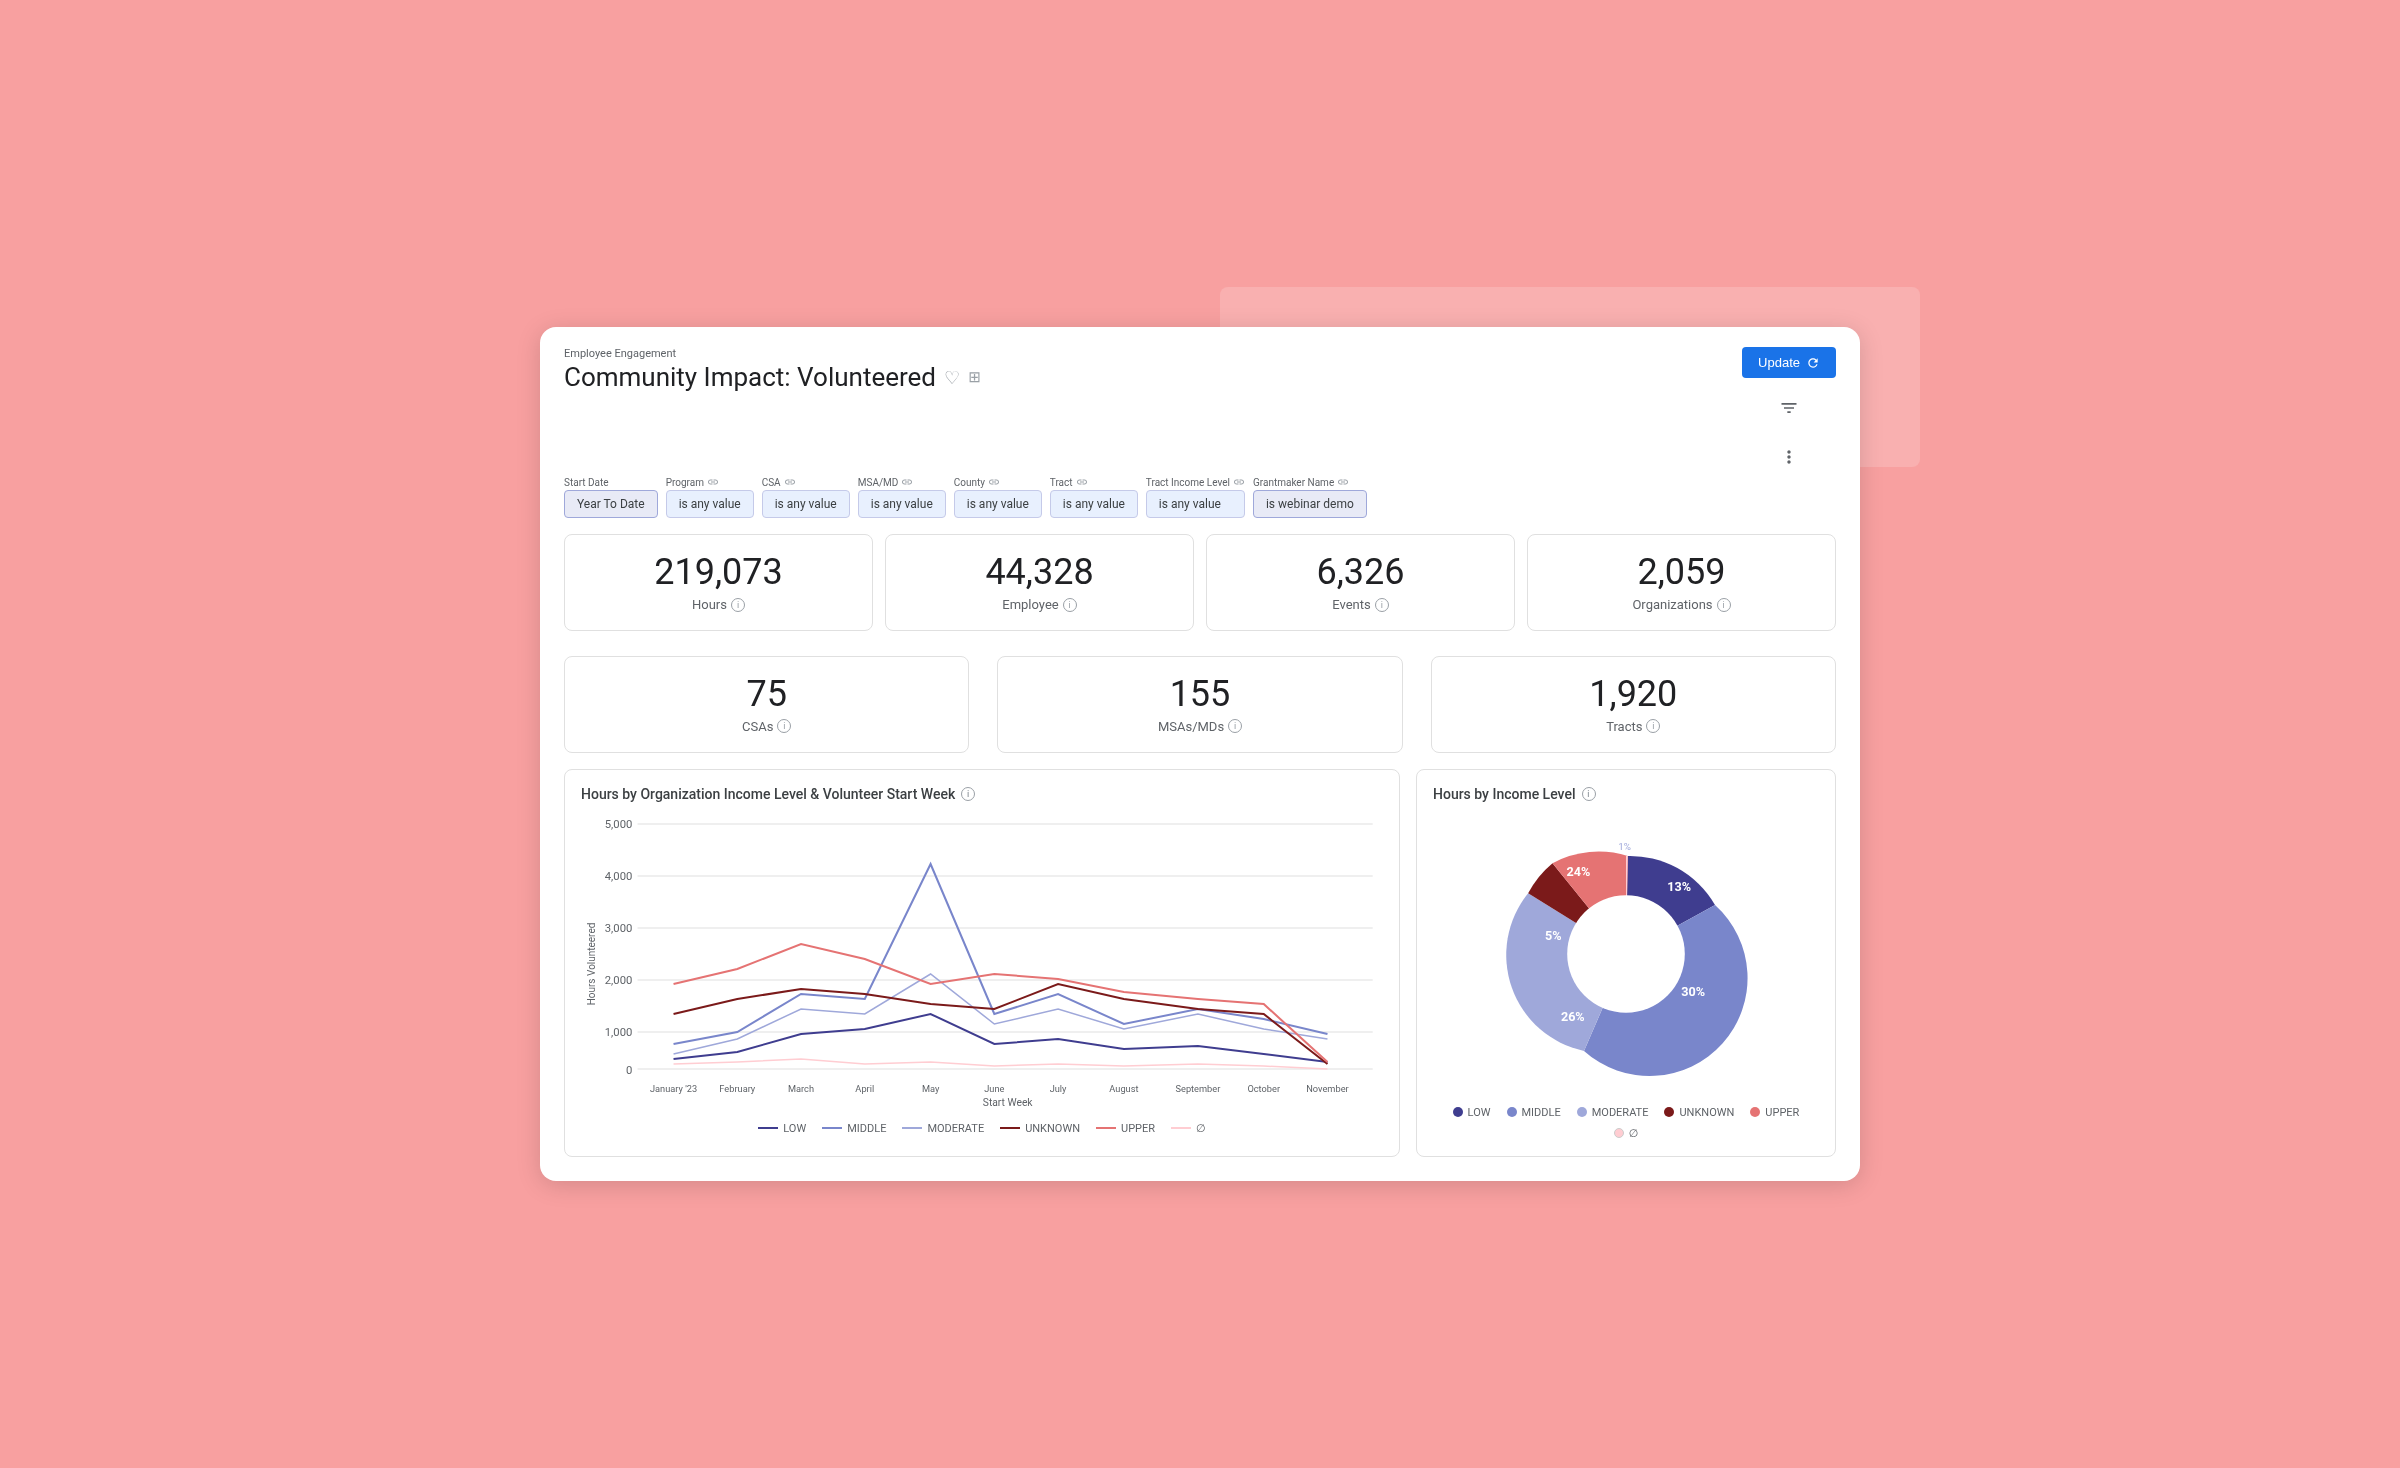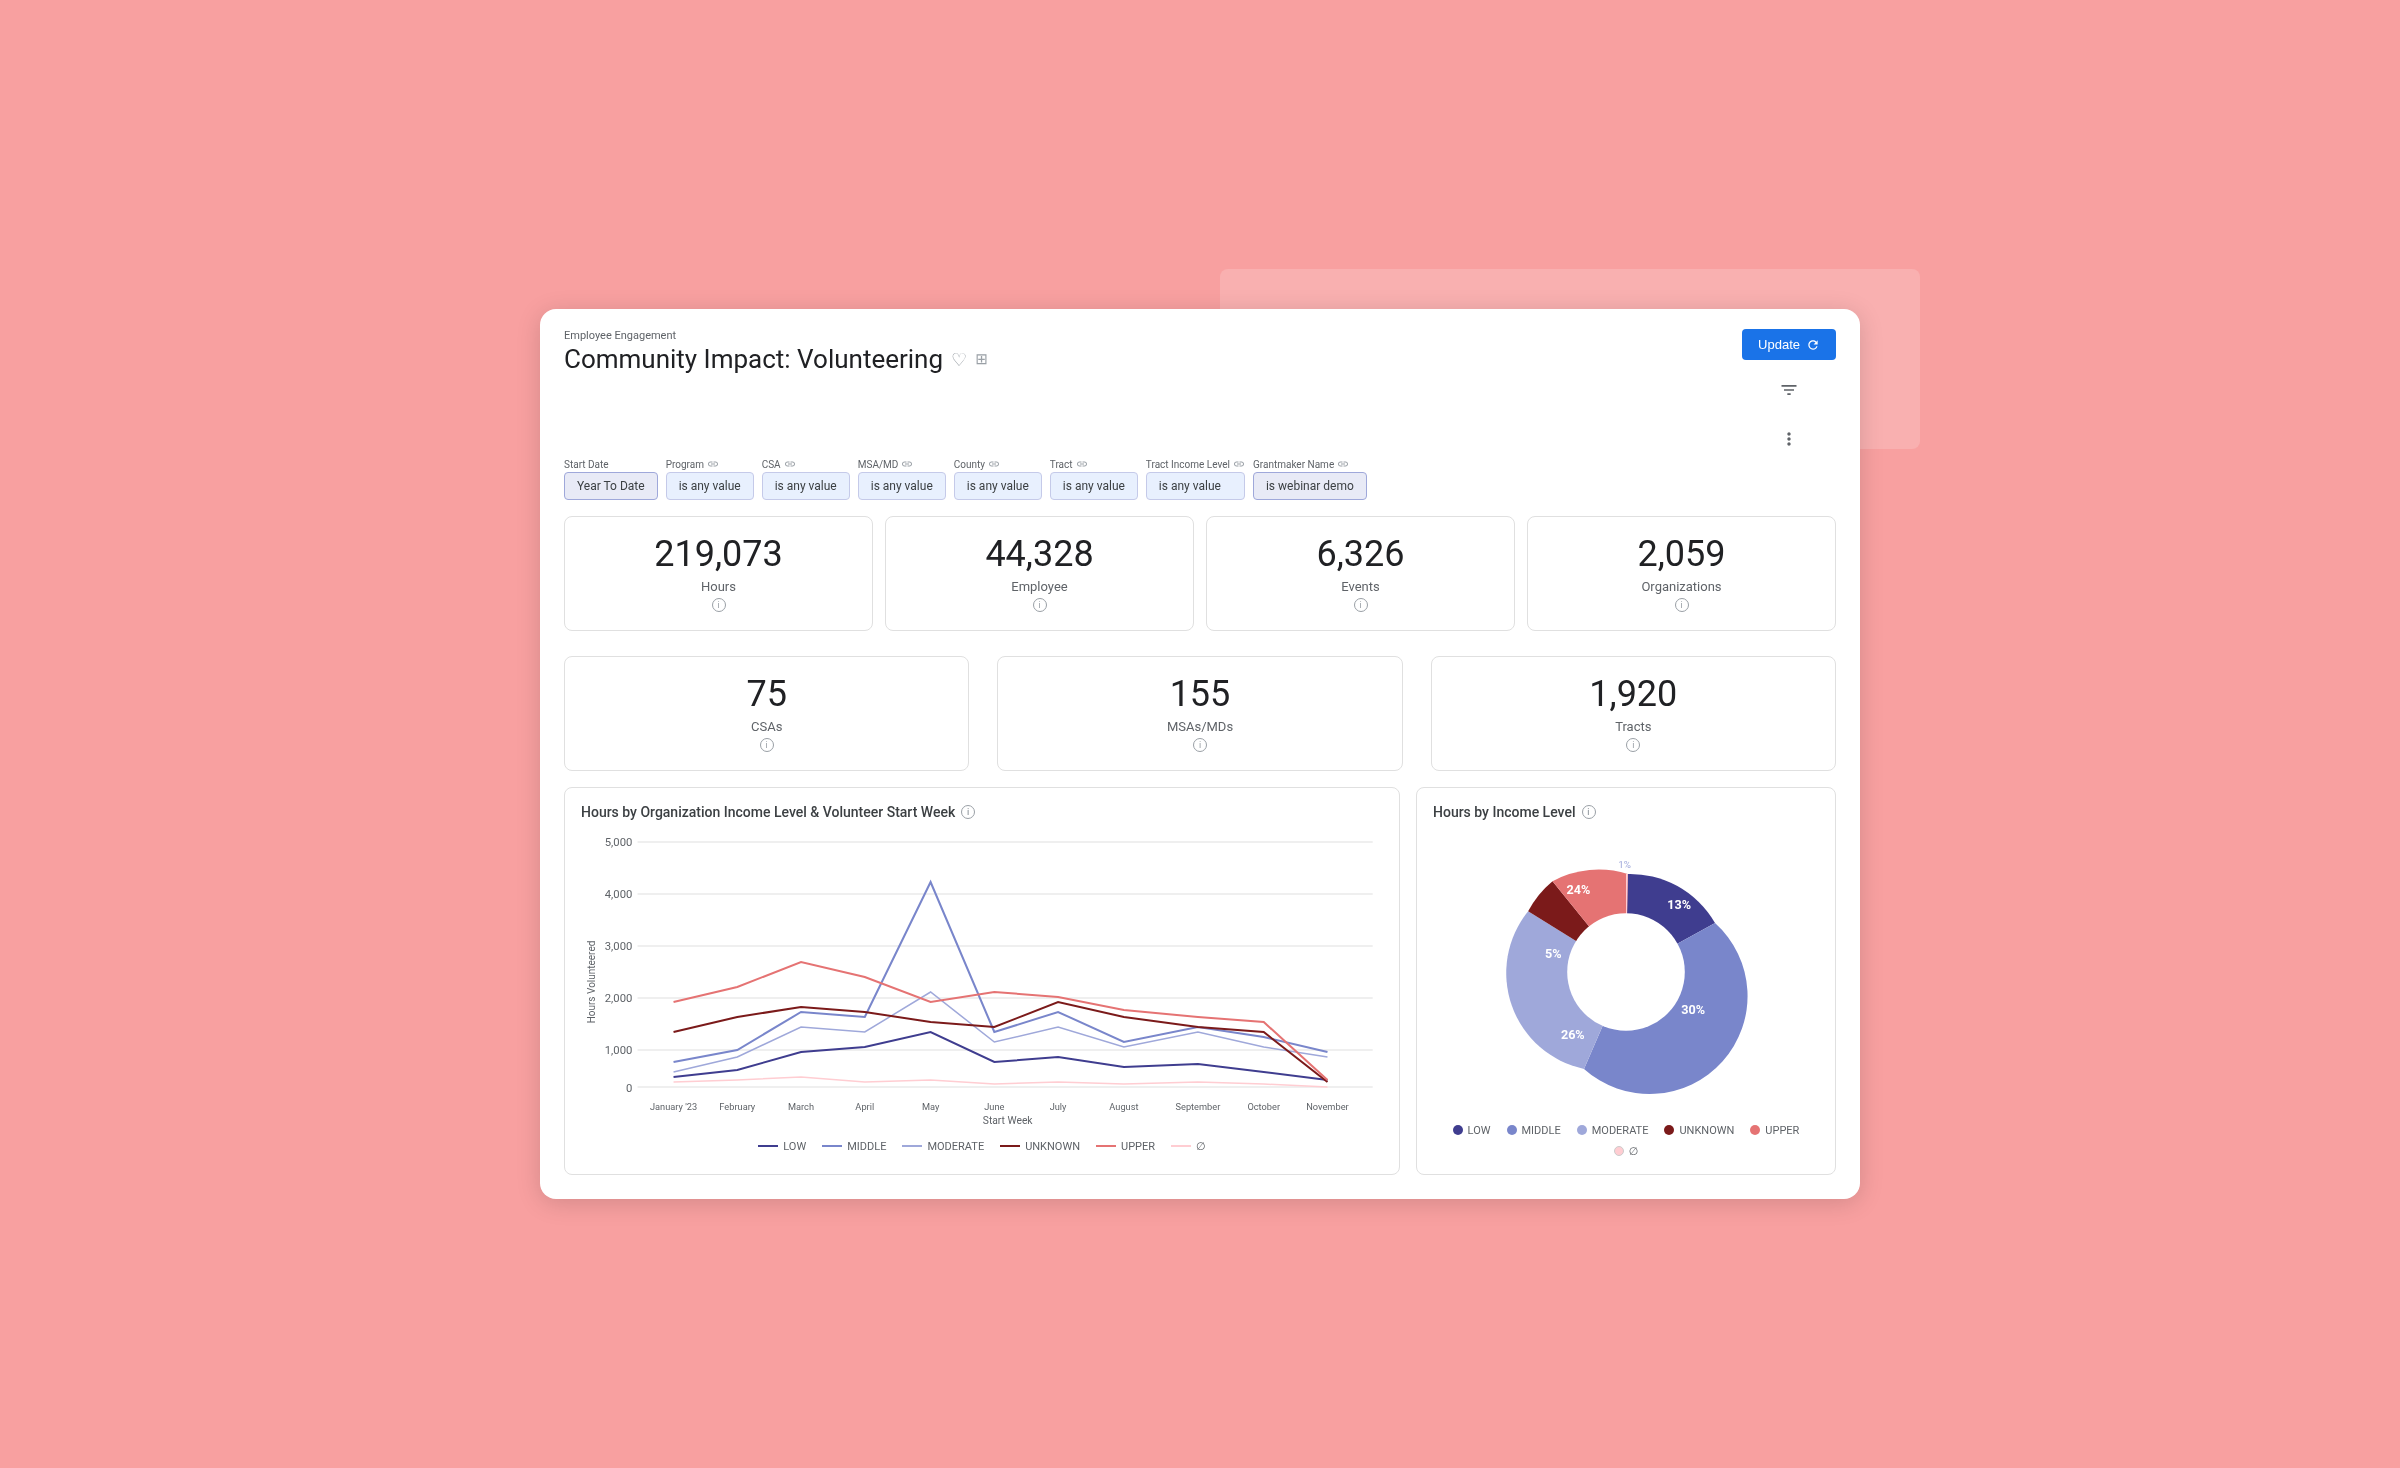--- a/index.html
+++ b/index.html
@@ -148,21 +148,20 @@
       line-height: 1.1;
     }
     .stat-label {
       font-size: 13px;
       color: #5f6368;
       margin-top: 4px;
       display: flex;
       align-items: center;
       justify-content: center;
       gap: 4px;
-      flex-direction: column;
     }
     .info-icon {
       width: 14px;
       height: 14px;
       border-radius: 50%;
       border: 1px solid #9aa0a6;
       display: inline-flex;
       align-items: center;
       justify-content: center;
       font-size: 9px;
@@ -246,21 +245,21 @@
 <body>
 
 <div class="outer-wrapper">
   <div class="pink-bg"></div>
   <div class="card">
 
     <div class="header-section">
       <div class="header-left">
         <div class="app-label">Employee Engagement</div>
         <div class="page-title">
-          <span>Community Impact: Volunteering</span>
+          <span>Community Impact: Volunteered</span>
           <span class="icon">♡</span>
           <span class="icon" style="font-size:15px;">⊞</span>
         </div>
       </div>
       <div class="header-right">
         <button class="update-btn">
           <span>Update</span>
           <svg class="refresh-icon" viewBox="0 0 24 24" fill="white">
               <path d="M17.65 6.35C16.2 4.9 14.21 4 12 4c-4.42 0-7.99 3.58-7.99 8s3.57 8 7.99 8c3.73 0 6.84-2.55 7.73-6h-2.08c-.82 2.33-3.04 4-5.65 4-3.31 0-6-2.69-6-6s2.69-6 6-6c1.66 0 3.14.69 4.22 1.78L13 11h7V4l-2.35 2.35z"></path>
             </svg>

